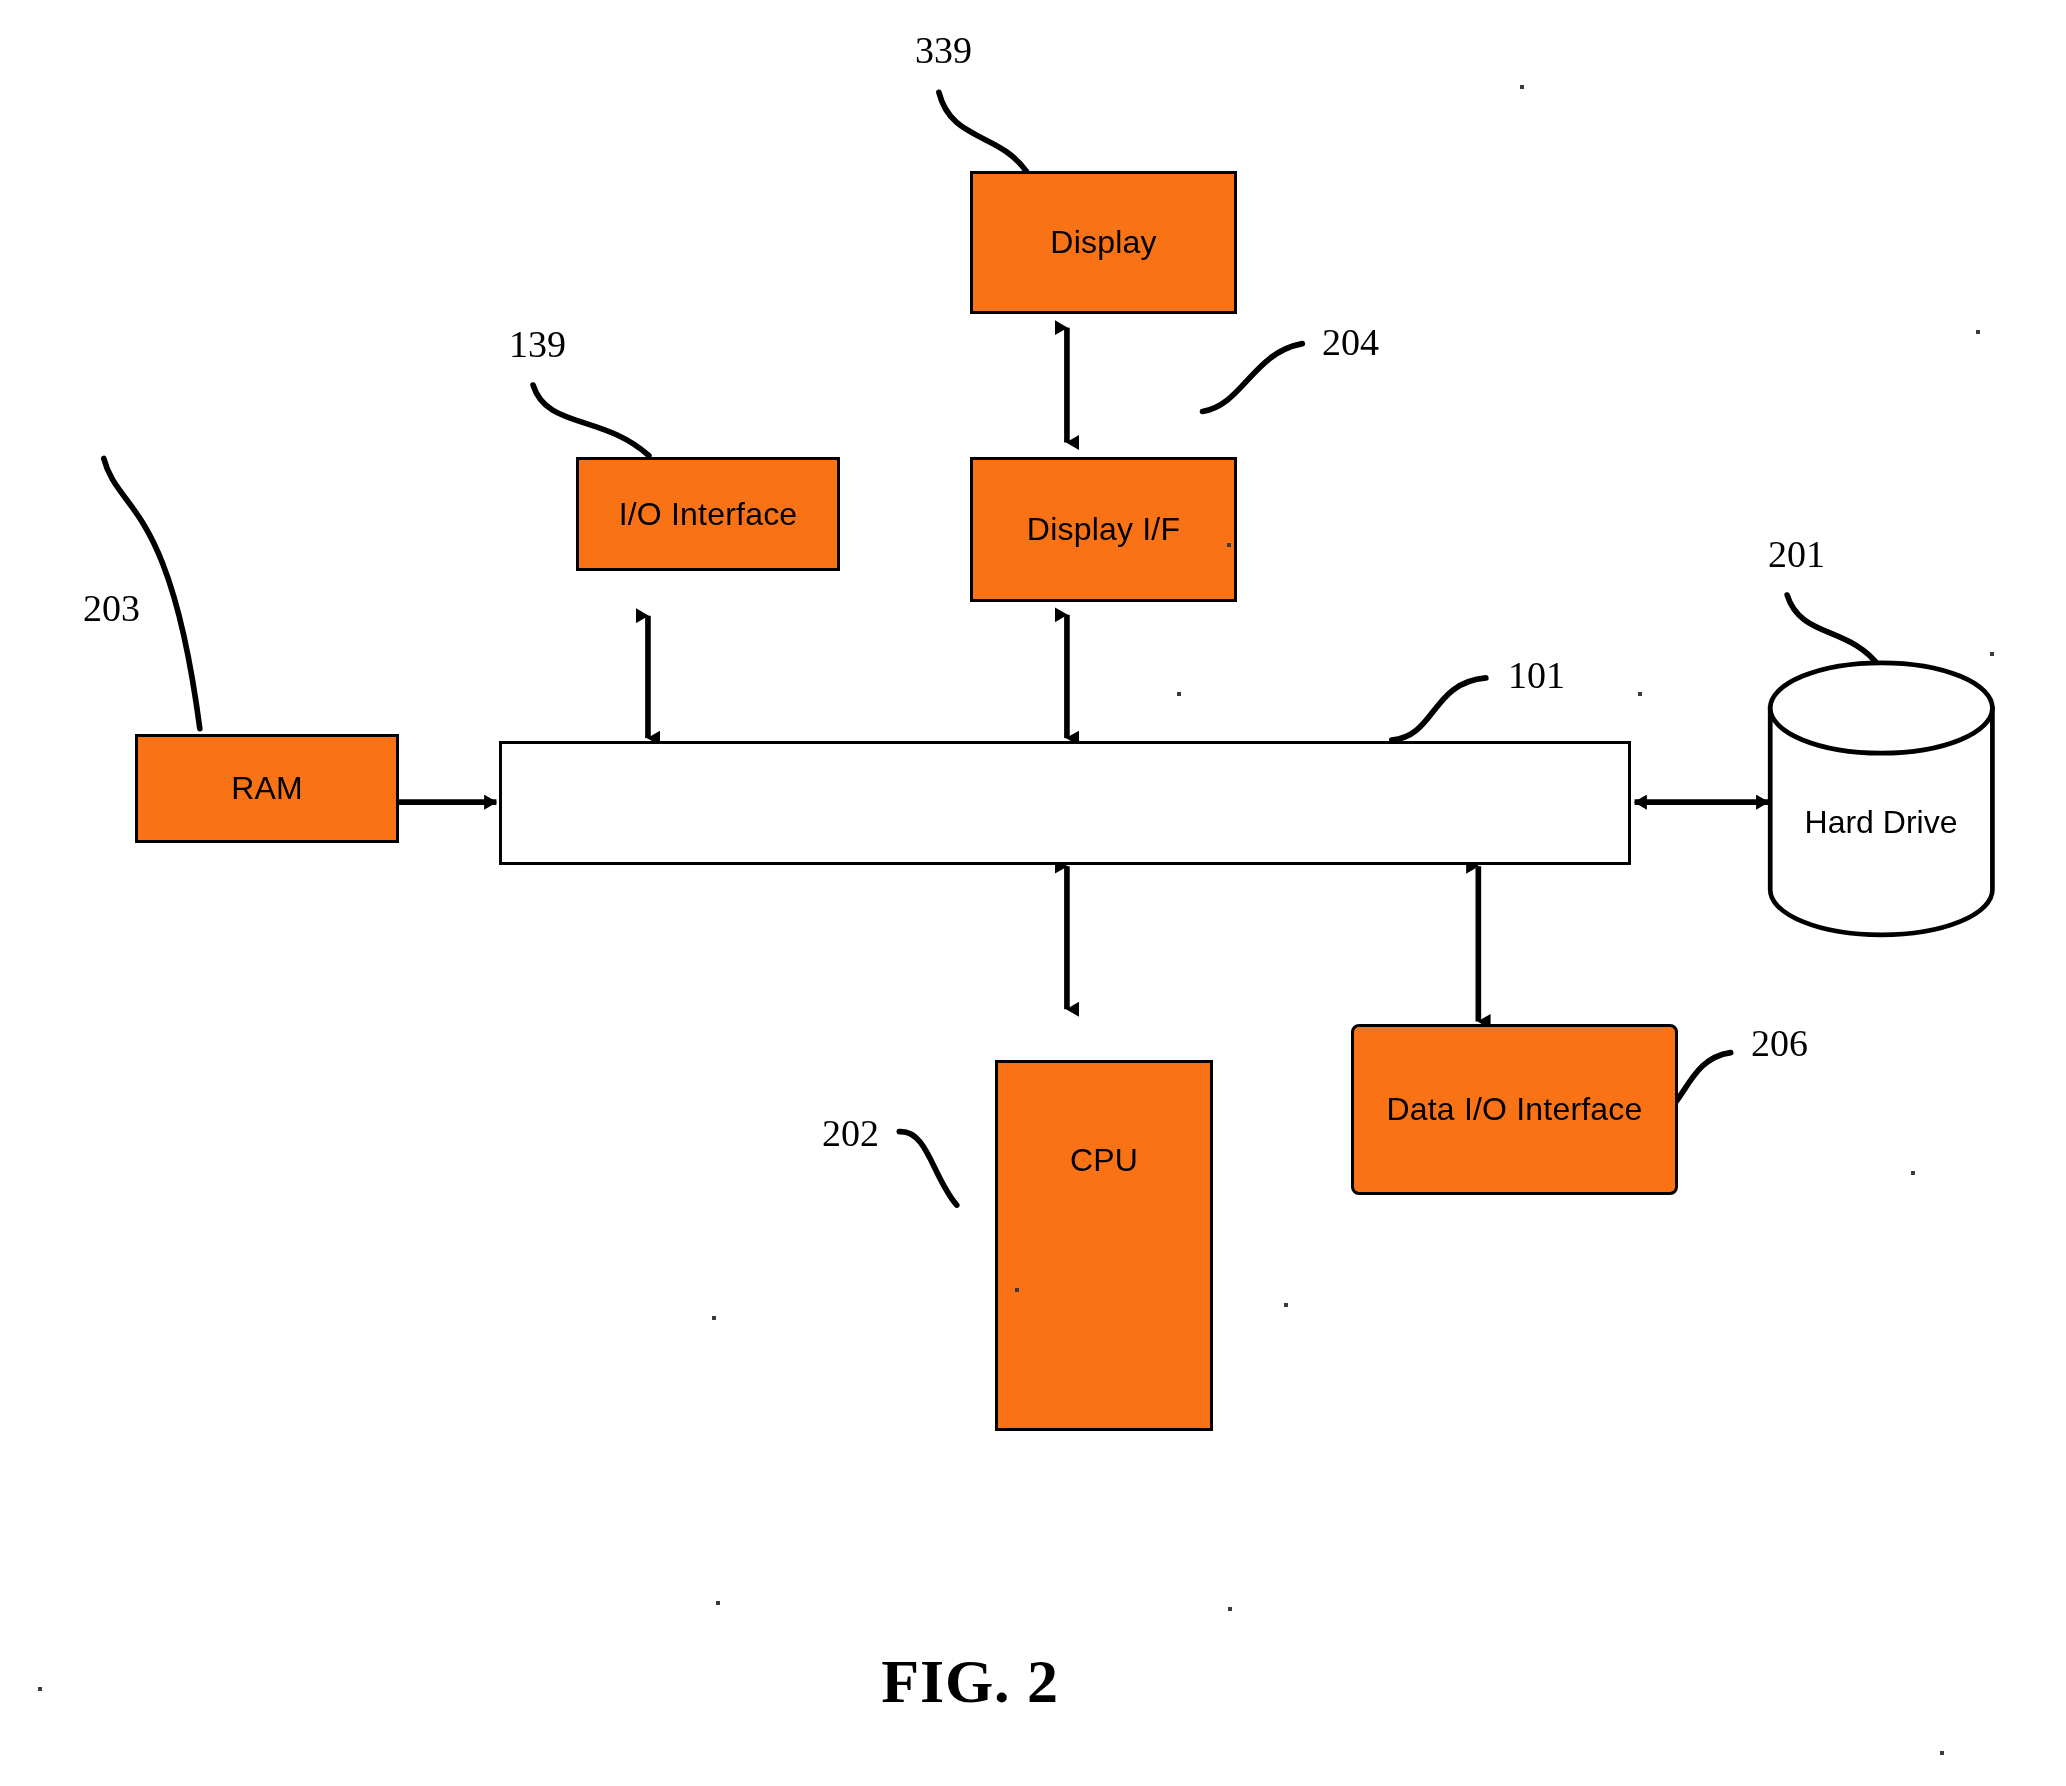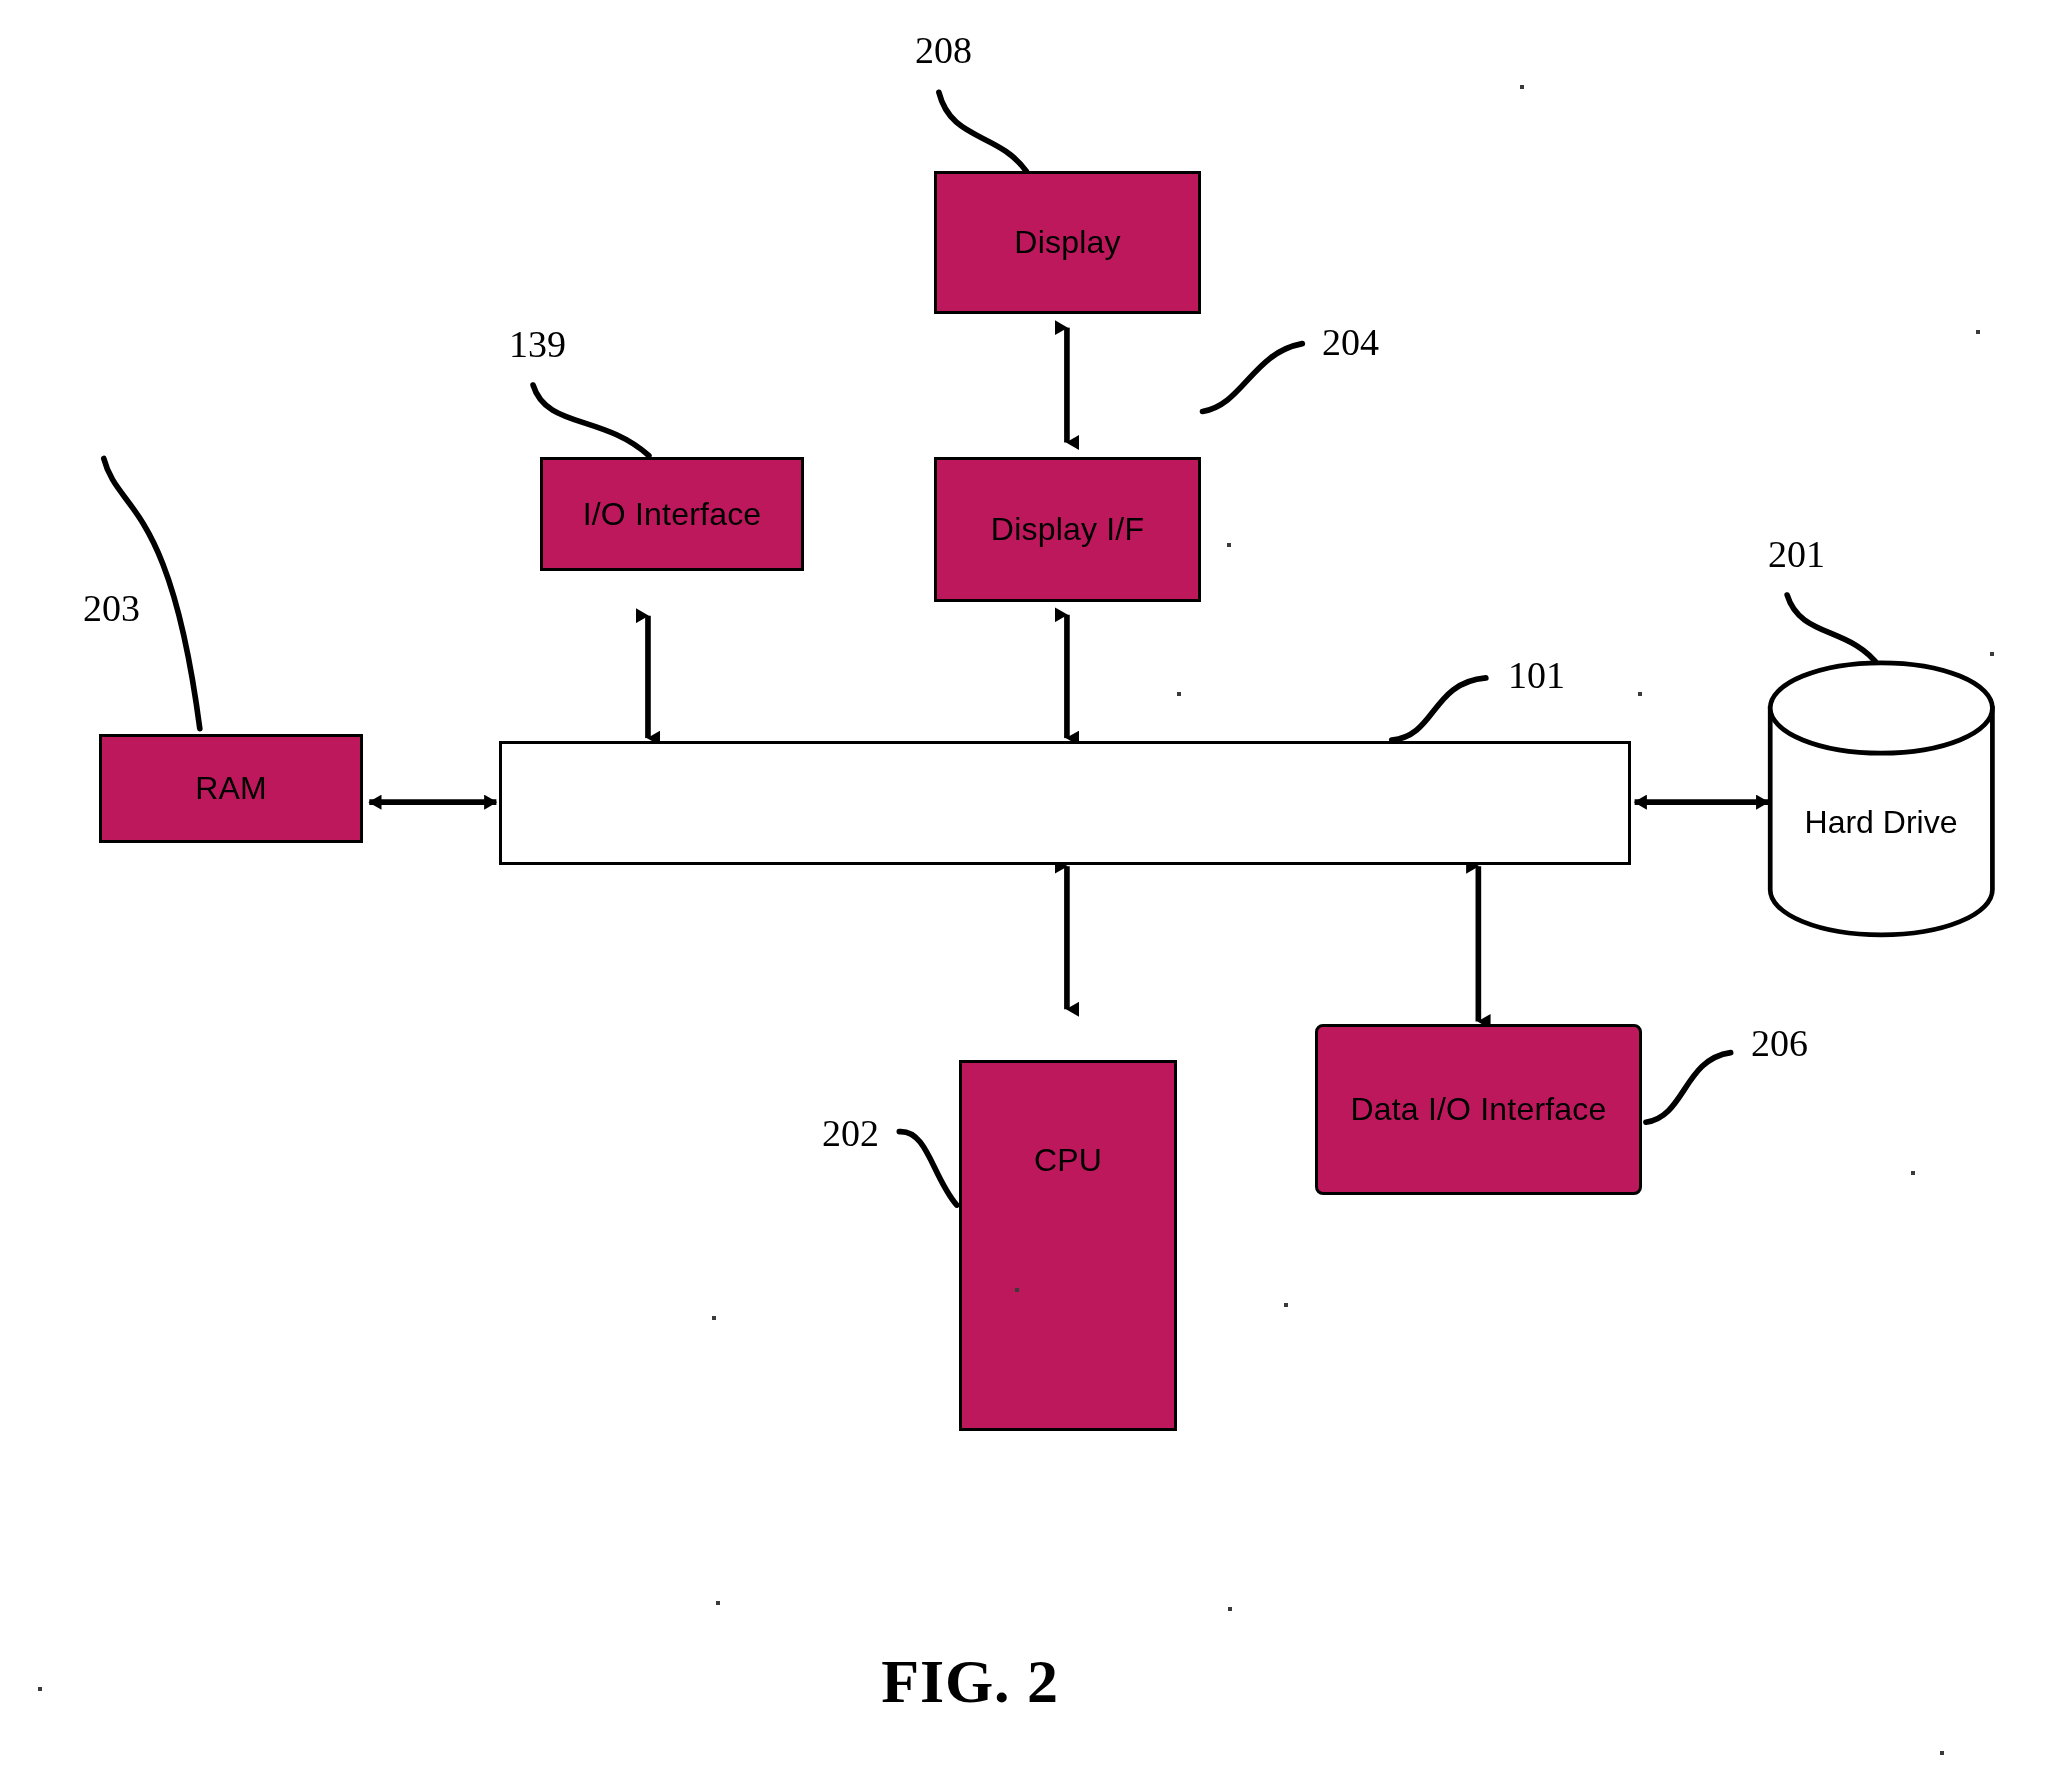--- a/index.html
+++ b/index.html
@@ -12,24 +12,25 @@
     width: 2067px;
     height: 1786px;
     background: #ffffff;
     overflow: hidden;
     font-family: "Liberation Sans", sans-serif;
   }
   .node {
     position: absolute;
     box-sizing: border-box;
     border: 3.8px solid #000000;
-    background: #be185d;
+    background: #f97316;
     display: flex;
     align-items: center;
     justify-content: center;
+    margin-left: 36px;
   }
   .node-label {
     font-family: "Liberation Sans", sans-serif;
     font-size: 32px;
     color: #000000;
     letter-spacing: 0.2px;
     white-space: nowrap;
   }
   .node.rounded { border-radius: 8px; }
   .bus {
@@ -165,21 +166,21 @@
   </div>
 
   <div class="node" style="left:959px; top:1060px; width:218px; height:371px;">
     <span class="node-label" style="position:relative; top:-85px;">CPU</span>
   </div>
 
   <div class="node rounded" style="left:1315px; top:1024px; width:327px; height:171px;">
     <span class="node-label">Data I/O Interface</span>
   </div>
 
-  <div class="ref" style="left:915px; top:28px;">208</div>
+  <div class="ref" style="left:915px; top:28px;">339</div>
 
   <div class="ref" style="left:509px; top:322px;">139</div>
 
   <div class="ref" style="left:1322px; top:320px;">204</div>
 
   <div class="ref" style="left:83px; top:586px;">203</div>
 
   <div class="ref" style="left:1768px; top:532px;">201</div>
 
   <div class="ref" style="left:1508px; top:653px;">101</div>

